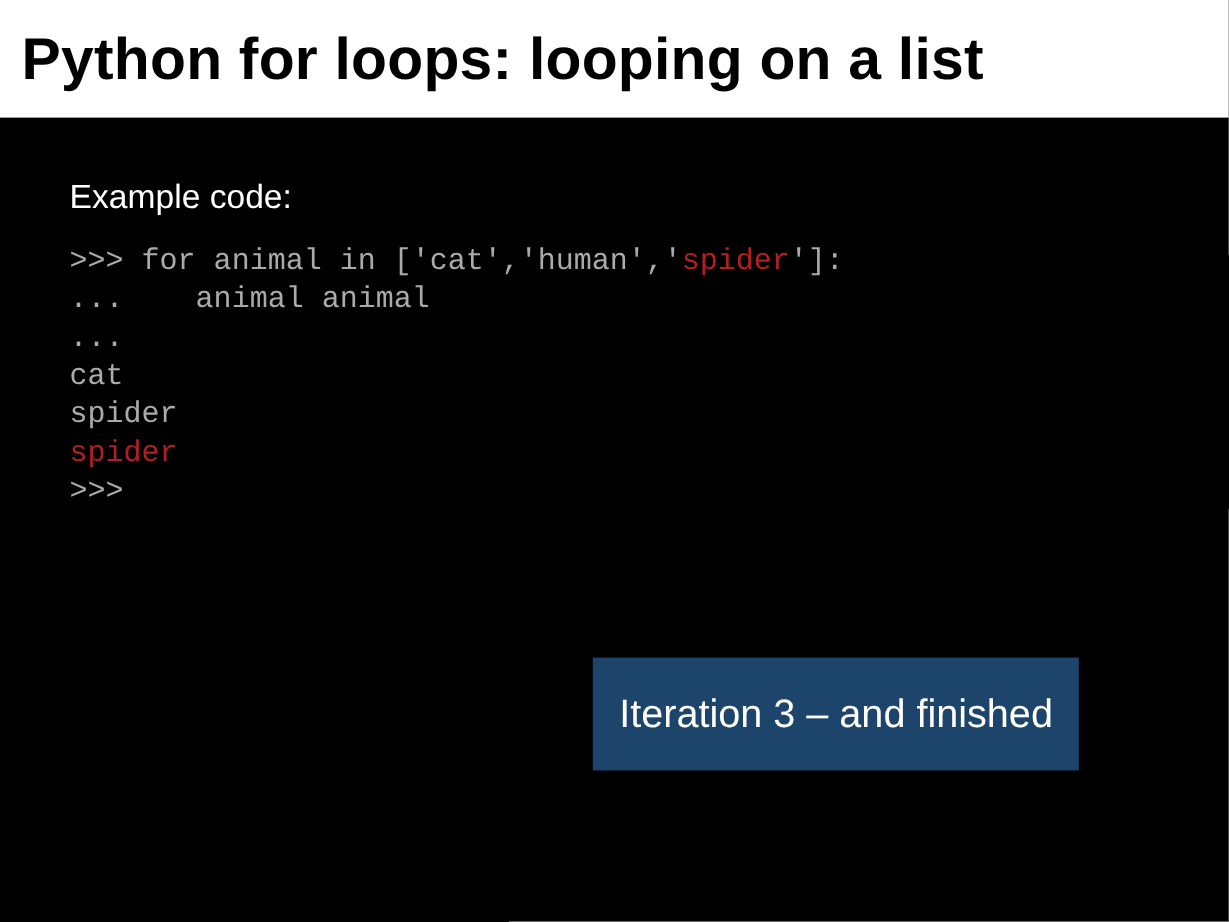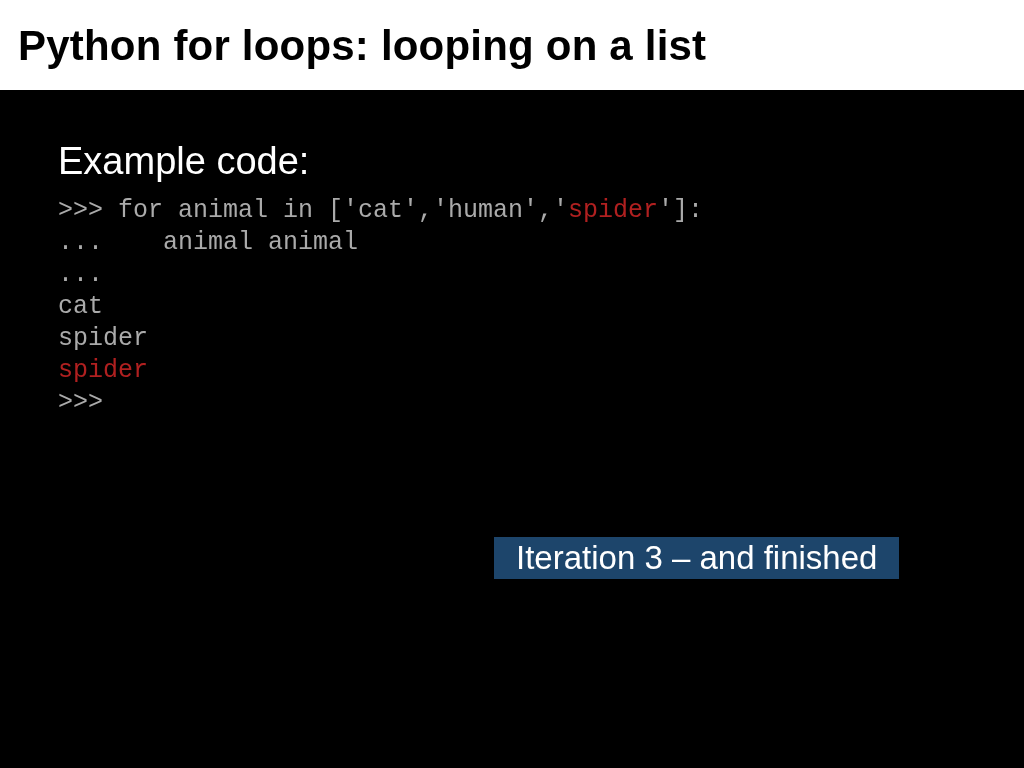--- a/index.html
+++ b/index.html
@@ -1,31 +1,31 @@
 <!DOCTYPE html>
 <html><head>
 <meta charset="utf-8">
 <style>
   * { margin: 0; padding: 0; box-sizing: border-box; }
   html, body { width: 1024px; height: 768px; overflow: hidden; font-family: Arial, Helvetica, sans-serif; }
   .slide { width: 1024px; height: 768px; background: #000; position: relative; }
   .title-bar { background: #fff; padding: 22px 18px 20px 18px; }
-  .title { font-size: 42px; font-weight: bold; color: #000; letter-spacing: 0.2px; }
+  .title { font-size: 49px; font-weight: bold; color: #000; letter-spacing: 0.2px; }
   .content { padding: 50px 0 0 58px; }
-  .example-label { color: #fff; font-size: 38px; font-weight: 400; margin-bottom: 12px; }
+  .example-label { color: #fff; font-size: 28px; font-weight: 400; margin-bottom: 22px; }
   .code { font-family: "Courier New", Courier, monospace; font-size: 25px; line-height: 1.28; color: #aaa; white-space: pre; }
   .hl { color: #b02020; }
   .callout {
     position: absolute;
-    top: 537px;
+    top: 548px;
     left: 494px;
     background: #1d456b;
     color: #fff;
     font-size: 33px;
-    padding: 2px 22px;
+    padding: 28px 22px;
     font-weight: 400;
   }
 </style>
 </head>
 <body>
 
 <div class="slide">
   <div class="title-bar">
     <h1 class="title">Python for loops: looping on a list</h1>
   </div>

